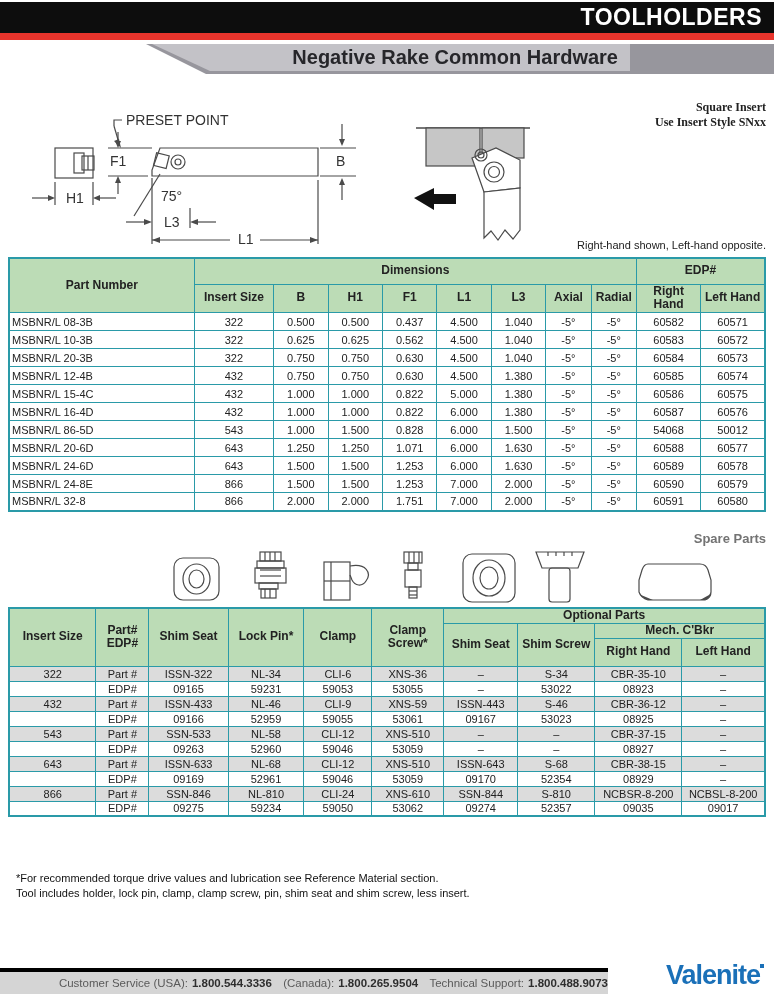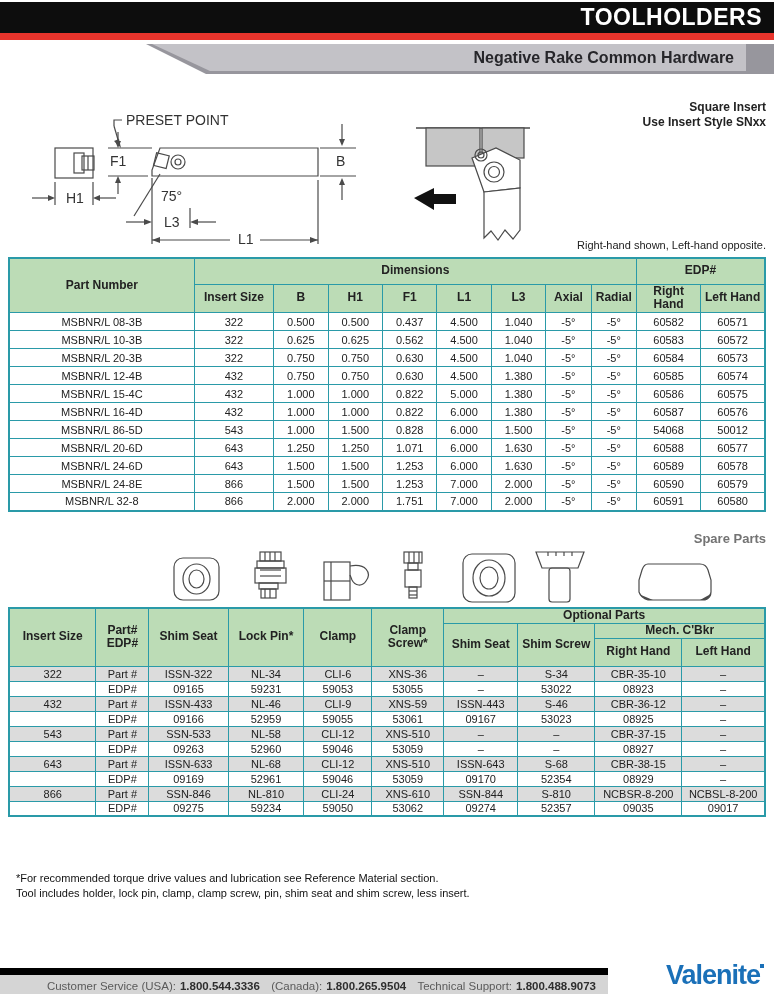--- a/index.html
+++ b/index.html
@@ -5,51 +5,51 @@
   * { margin:0; padding:0; box-sizing:border-box; }
   body { font-family:"Liberation Sans", sans-serif; background:#fff; }
   .page { position:relative; width:774px; height:994px; background:#fff; overflow:hidden; }
 
   .topbar { position:absolute; left:0; top:2px; width:774px; height:31px; background:#0d0d0d;
             color:#fff; font-size:23px; font-weight:bold; text-align:right; line-height:31px;
             padding-right:12px; letter-spacing:.5px; }
   .redstripe { position:absolute; left:0; top:33px; width:774px; height:7px; background:#e8342c; }
   .banner-shadow { position:absolute; left:0; top:44px; width:774px; height:30px; background:#97969d;
             clip-path:polygon(146px 0,100% 0,100% 100%,206px 100%); }
-  .banner { position:absolute; left:0; top:44px; width:746px; height:27px; background:#c3c2c7;
+  .banner { position:absolute; left:0; top:44px; width:630px; height:27px; background:#c3c2c7;
             clip-path:polygon(152px 0,100% 0,100% 100%,210px 100%);
-            font-size:16px; font-weight:bold; color:#26262a; text-align:right; line-height:27px; padding-right:12px; }
+            font-size:20px; font-weight:bold; color:#26262a; text-align:right; line-height:27px; padding-right:12px; }
   .lead-title { position:absolute; right:8px; top:76px; font-size:15px; font-weight:bold; color:#111; }
-  .note { position:absolute; right:8px; font-size:12px; font-weight:bold; color:#222; }
+  .note { position:absolute; right:8px; font-size:12px; font-weight:bold; color:#222;font-family:Liberation Serif, serif; }
   .note1 { top:100px; } .note2 { top:115px; }
   .hand-note { position:absolute; right:8px; top:239px; font-size:11px; color:#222; }
 
   svg { position:absolute; }
   .draw { stroke:#4a4a4a; stroke-width:1.2; fill:none; }
   .dlabel { font-size:14px; fill:#333; font-family:"Liberation Sans",sans-serif; }
   .arrowfill { fill:#4a4a4a; stroke:none; }
 
   table { border-collapse:collapse; table-layout:fixed; width:758px; border:2px solid #2a9aa8; }
   th, td { border:1px solid #2a9aa8; text-align:center; vertical-align:middle; overflow:hidden; }
   th { background:#bcdcb6; font-size:12px; font-weight:bold; color:#222; line-height:1.15; }
   td { font-size:11px; color:#222; background:#fff; }
   .t1 { position:absolute; left:8px; top:257px; }
   .t1 thead tr:first-child th { height:26px;margin-left:18px; }
   .t1 thead tr:last-child th { height:27px; }
   .t1 td { height:18px; padding:0 2px; }
-  .t1 td.pn { text-align:center; }
+  .t1 td.pn { text-align:left; }
   .spare-title { position:absolute; right:8px; top:531px; font-size:13px; font-weight:bold; color:#737373; }
   .t2 { position:absolute; left:8px; top:607px; }
   .t2 td { height:15px; padding:0 1px; }
   #spare-body tr:nth-child(odd) td { background:#dcdcdc; }
   .fn { position:absolute; left:16px; font-size:11px; color:#111; }
   .fn1 { top:872px; } .fn2 { top:887px; }
 
   .footer-bar { position:absolute; left:0; top:968px; width:608px; height:26px; background:#d5d5d5;
-                border-top:7px solid #000000; text-align:right; padding-right:12px; line-height:23px; font-size:11.5px; }
+                border-top:4px solid #000000; text-align:right; padding-right:0; line-height:23px; font-size:11.5px; }
   .footer-bar .lbl { color:#5a5a5a; margin-left:8px; }
   .footer-bar .num { color:#2e2e2e; font-weight:bold; margin-left:4px; }
   .logo { position:absolute; right:10px; top:960px; font-size:27px; font-weight:bold; 
           color:#1a70b8; letter-spacing:-1px; }
   .logo-dot { display:inline-block; width:4px; height:4px; background:#1a70b8; vertical-align:top; margin-top:4px; }
 </style>
 </head>
 <body>
 
 <div class="page">

